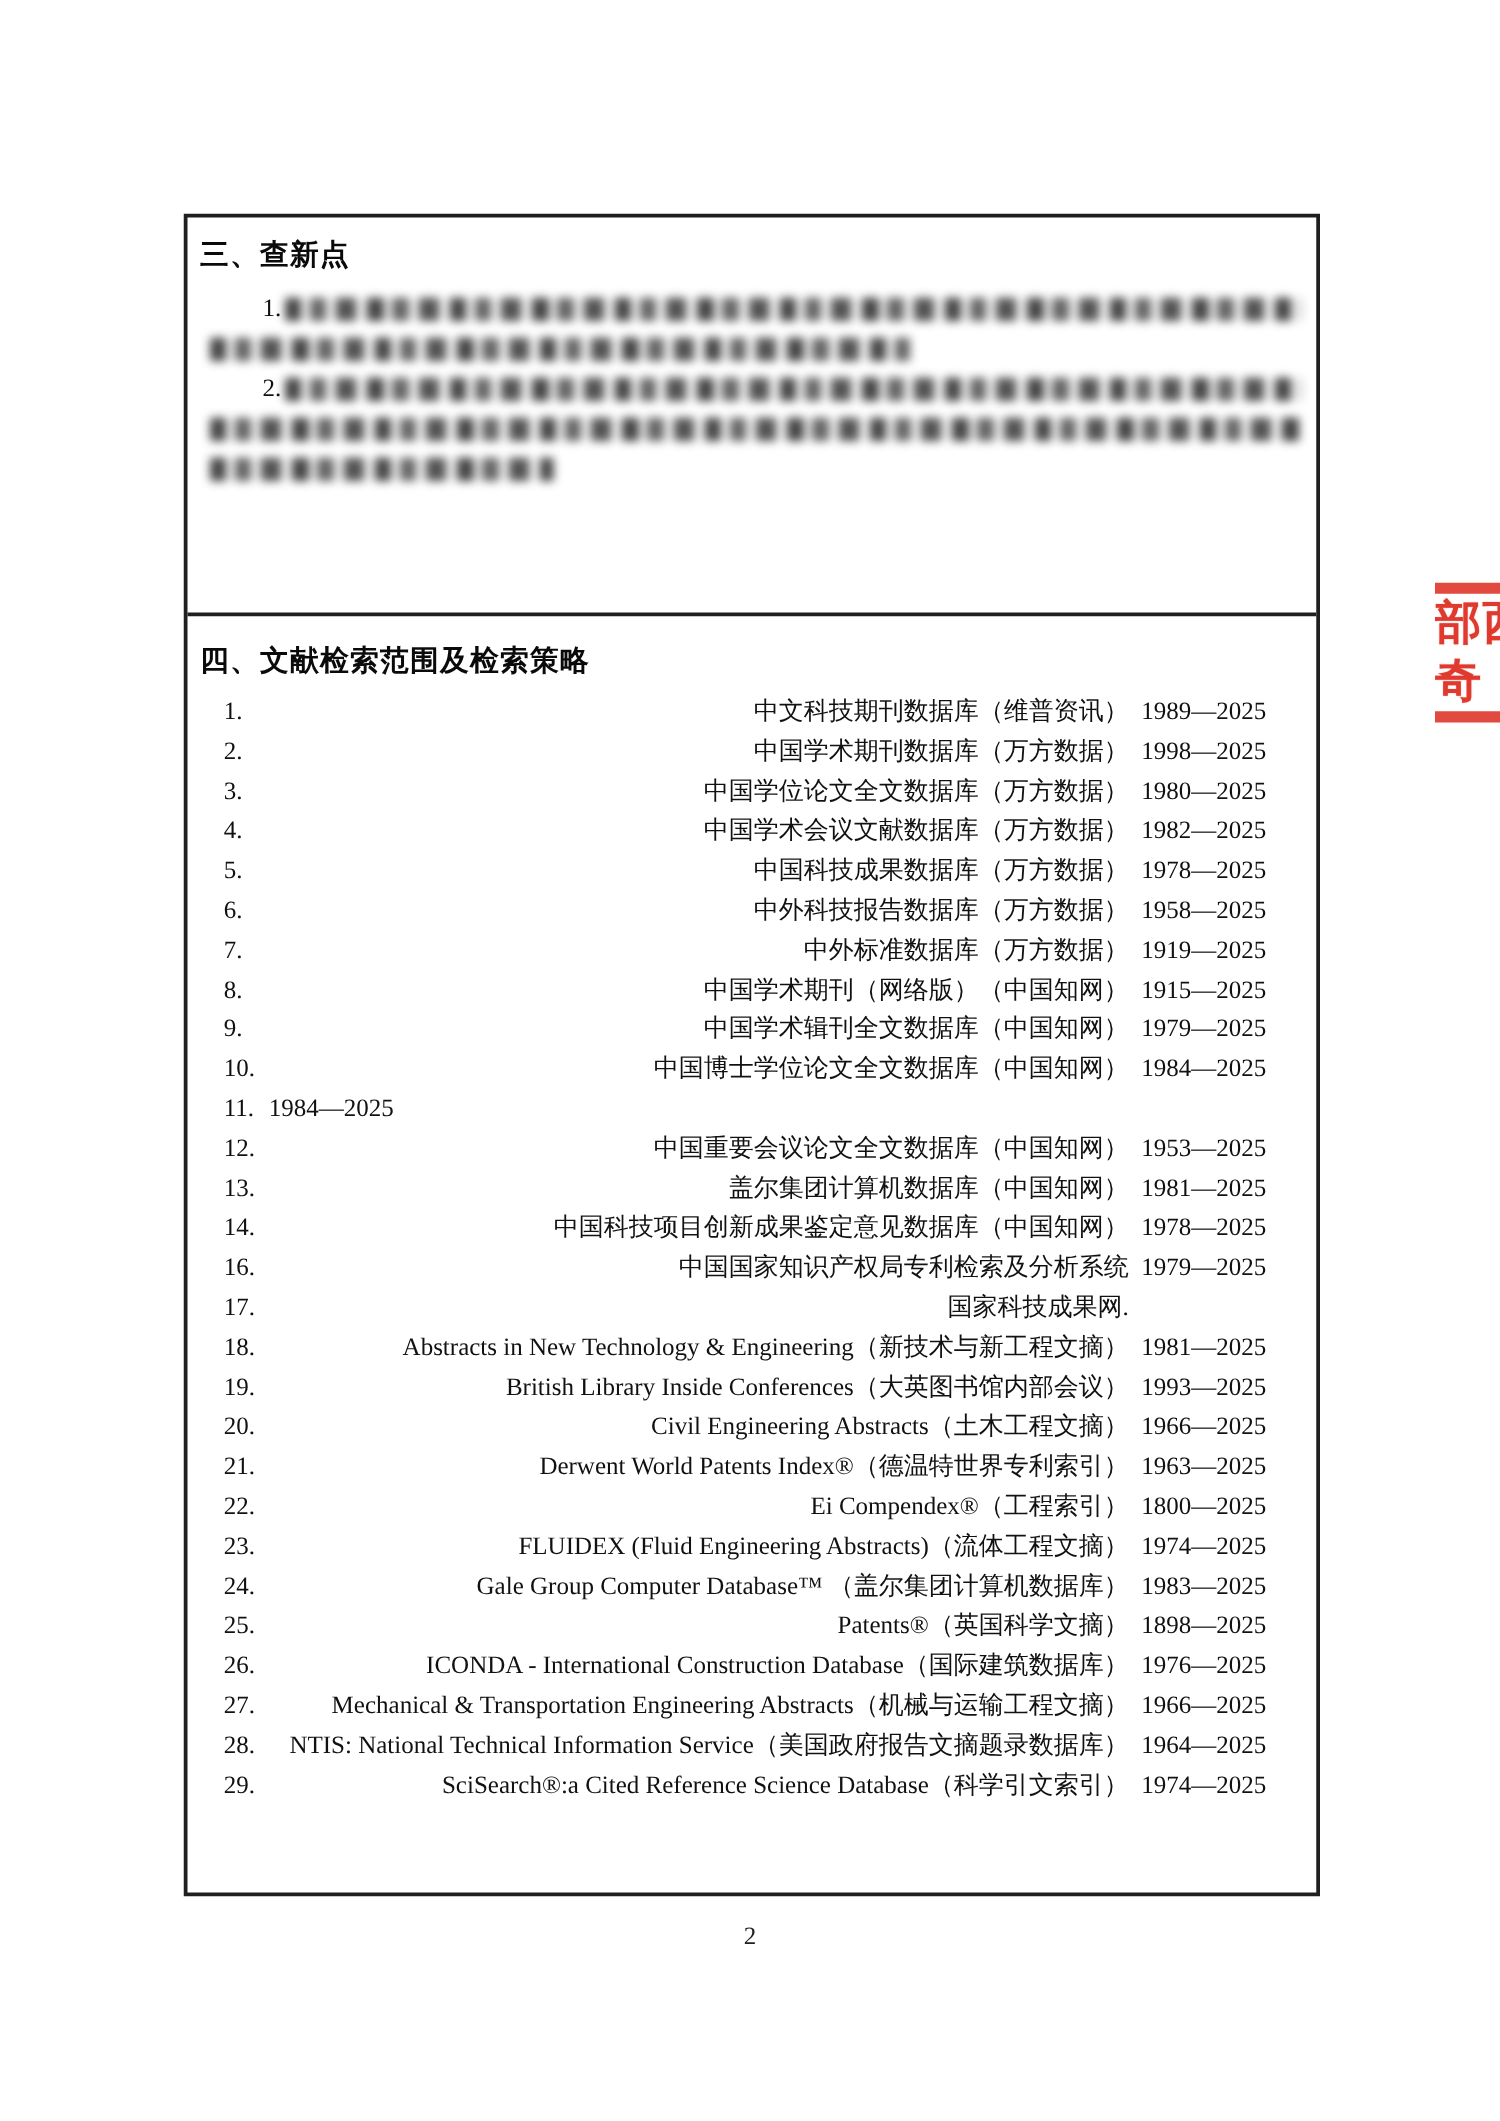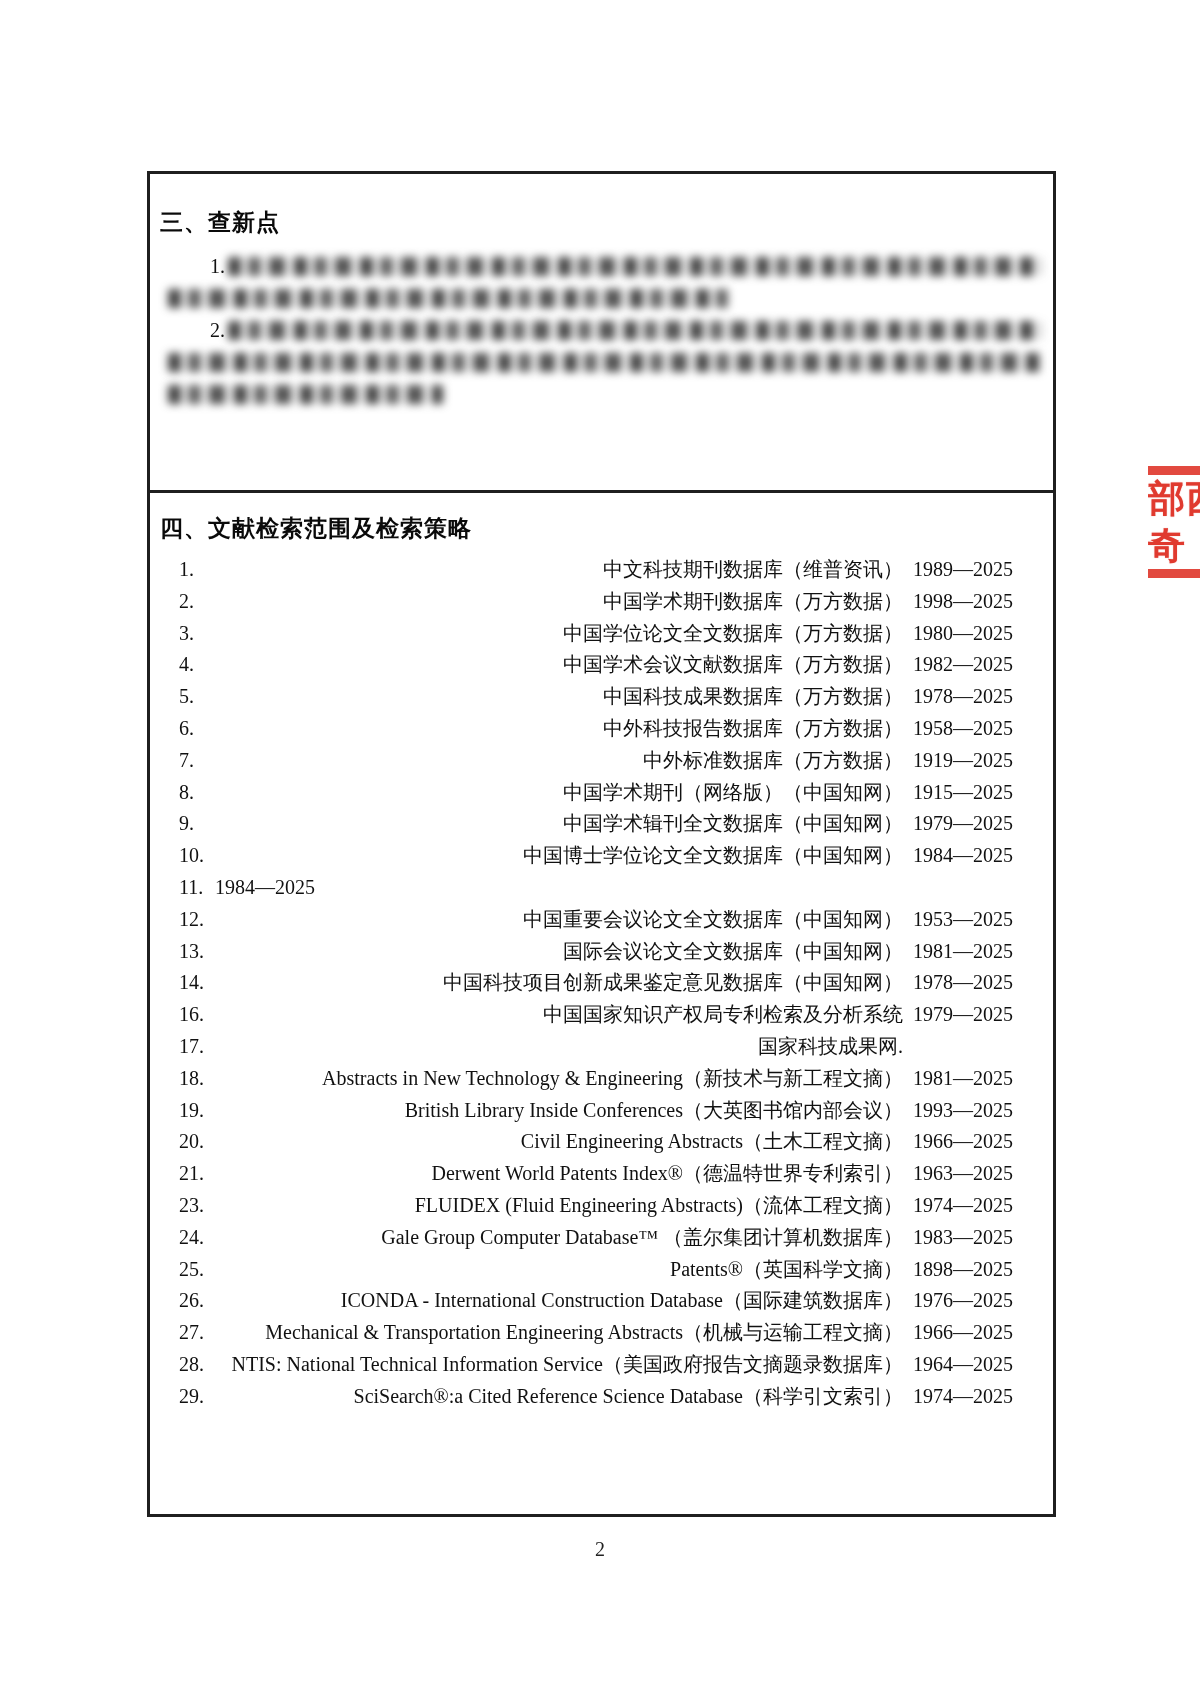--- a/index.html
+++ b/index.html
@@ -15,21 +15,21 @@
     position:absolute;left:147px;top:171px;
     width:909px;height:1346px;
     border:3px solid #1f1f1f;
     box-sizing:border-box;
     background:#fff;
   }
   .sec1{
     height:319px;
     border-bottom:3px solid #1f1f1f;
     box-sizing:border-box;
-    padding:29px 12px 0 10px;
+    padding:10px 12px 0 10px;
   }
   .sec-heading{
     font-size:23px;
     font-weight:bold;
     margin:4px 0 18px 0;
     letter-spacing:1px;
     color:#0a0a0a;
   }
   .para{margin:0 0 0 8px;}
   .pline{display:flex;align-items:center;height:20px;margin-bottom:12px;}
@@ -182,21 +182,21 @@
   </li>
 
   <li class="row">
     <span class="num">12.</span>
     <span class="name">中国重要会议论文全文数据库（中国知网）</span>
     <span class="years">1953—2025</span>
   </li>
 
   <li class="row">
     <span class="num">13.</span>
-    <span class="name">国际会议论文全文数据库（中国知网）</span>
+    <span class="name">盖尔集团计算机数据库（中国知网）</span>
     <span class="years">1981—2025</span>
   </li>
 
   <li class="row">
     <span class="num">14.</span>
     <span class="name">中国科技项目创新成果鉴定意见数据库（中国知网）</span>
     <span class="years">1978—2025</span>
   </li>
 
 
@@ -229,20 +229,25 @@
     <span class="name">Civil Engineering Abstracts（土木工程文摘）</span>
     <span class="years">1966—2025</span>
   </li>
 
   <li class="row">
     <span class="num">21.</span>
     <span class="name">Derwent World Patents Index®（德温特世界专利索引）</span>
     <span class="years">1963—2025</span>
   </li>
 
+  <li class="row">
+    <span class="num">22.</span>
+    <span class="name">Ei Compendex®（工程索引）</span>
+    <span class="years">1800—2025</span>
+  </li>
 
   <li class="row">
     <span class="num">23.</span>
     <span class="name">FLUIDEX (Fluid Engineering Abstracts)（流体工程文摘）</span>
     <span class="years">1974—2025</span>
   </li>
 
   <li class="row">
     <span class="num">24.</span>
     <span class="name">Gale Group Computer Database™ （盖尔集团计算机数据库）</span>

